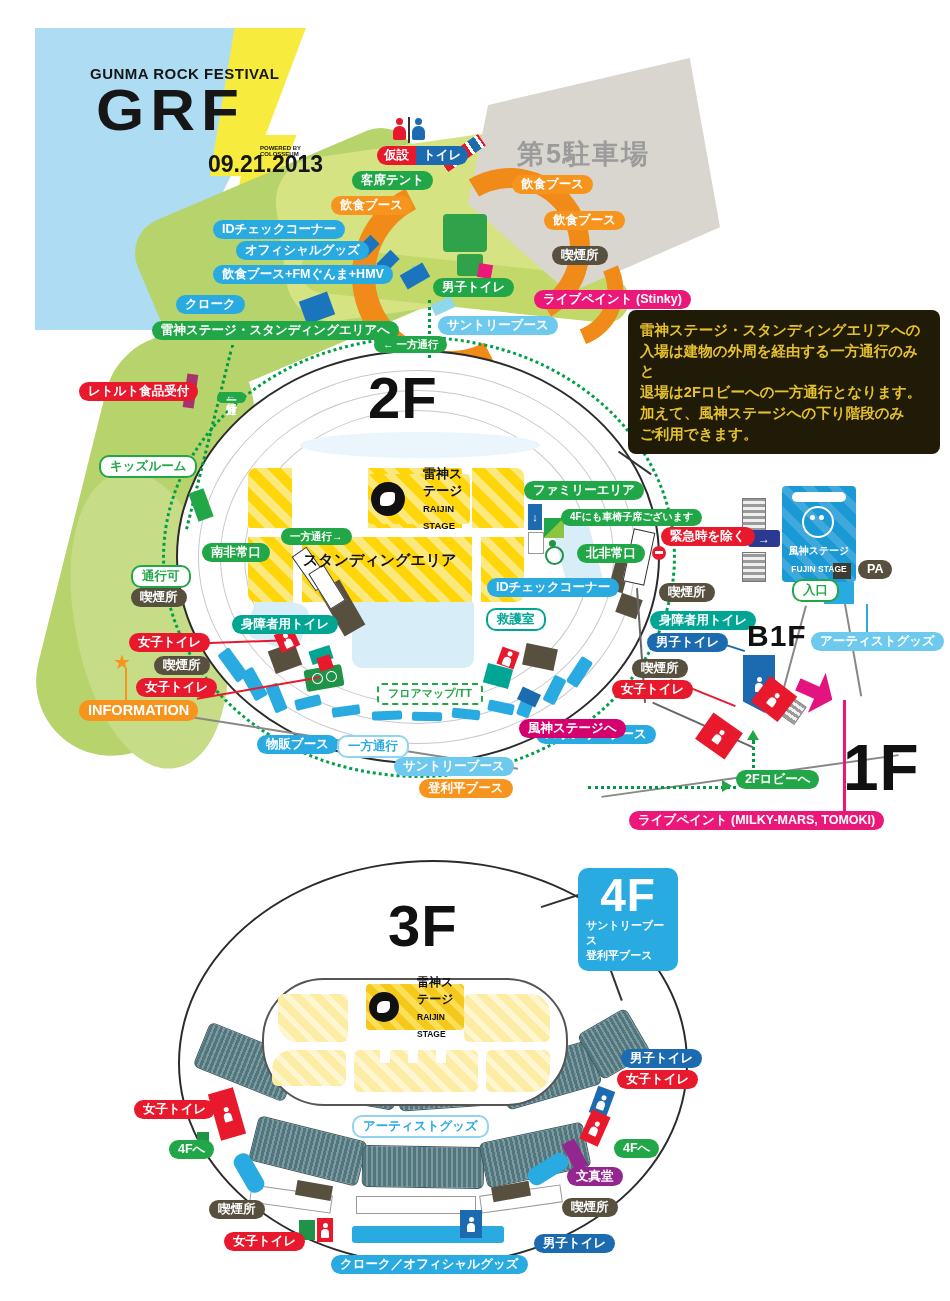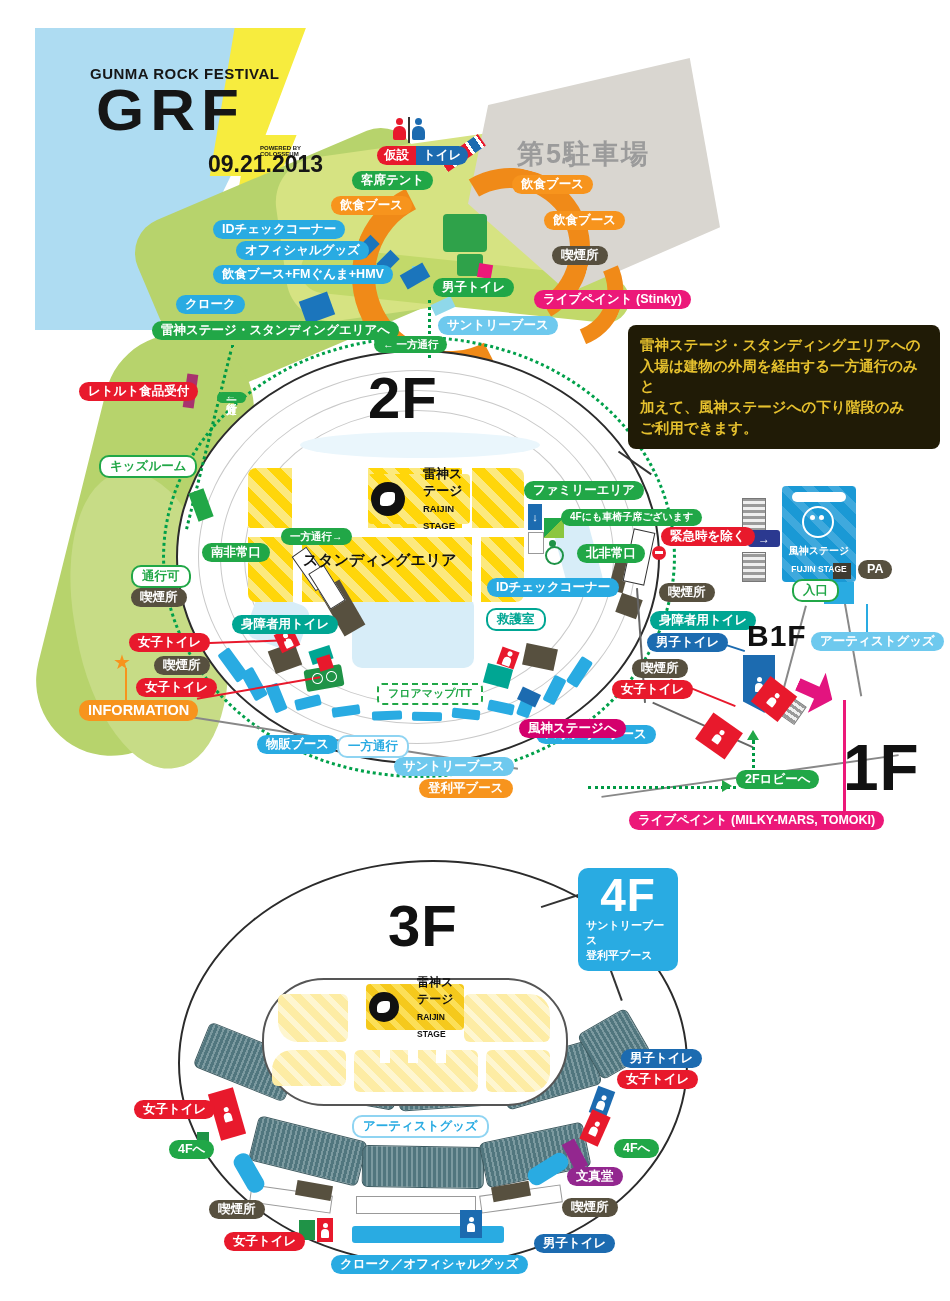--- a/index.html
+++ b/index.html
@@ -223,23 +223,24 @@
   <div class="thin" style="left:125px;top:668px;width:2px;height:34px;background:#f7941d"></div>
   <div class="sh" style="left:113px;top:650px;color:#f7941d;font-size:20px;z-index:30">★</div>
 
   <div class="thin" style="left:588px;top:786px;width:148px;border-top:3px dotted #009944"></div>
   <div class="thin" style="left:722px;top:780px;width:0;height:0;border-left:10px solid #21a747;border-top:6px solid transparent;border-bottom:6px solid transparent"></div>
   <div class="thin" style="left:752px;top:740px;height:42px;border-left:3px dotted #009944"></div>
   <div class="thin" style="left:747px;top:730px;width:0;height:0;border-bottom:10px solid #21a747;border-left:6px solid transparent;border-right:6px solid transparent"></div>
 
   <div class="sh" style="left:185px;top:374px;width:11px;height:34px;background:#a8326e;transform:rotate(8deg);z-index:24"></div>
 
-  <div class="notice" style="left:628px;top:325px;width:288px">
+  <div class="notice" style="left:628px;top:310px;width:288px">
     <div>雷神ステージ・スタンディングエリアへの</div>
     <div>入場は建物の外周を経由する一方通行のみと</div>
+    <div>退場は2Fロビーへの一方通行となります。</div>
     <div>加えて、風神ステージへの下り階段のみ</div>
     <div>ご利用できます。</div>
   </div>
   <div class="thin" style="left:615px;top:462px;width:40px;height:1.5px;background:#333;transform:rotate(35deg)"></div>
 
   <div class="sh" style="left:60px;top:55px;width:270px;height:125px;z-index:40;color:#161616">
     <div style="position:absolute;left:30px;top:10px;font-weight:900;font-size:15px;letter-spacing:0.5px">GUNMA ROCK FESTIVAL</div>
     <div style="position:absolute;left:36px;top:20px;font-weight:900;font-size:62px;letter-spacing:6px;transform:scaleY(.92)">GRF</div>
     <div style="position:absolute;left:200px;top:90px;font-weight:bold;font-size:6px">POWERED BY COLOSSEUM</div>
     <div style="position:absolute;left:148px;top:96px;font-weight:900;font-size:23px">09.21.2013</div>

